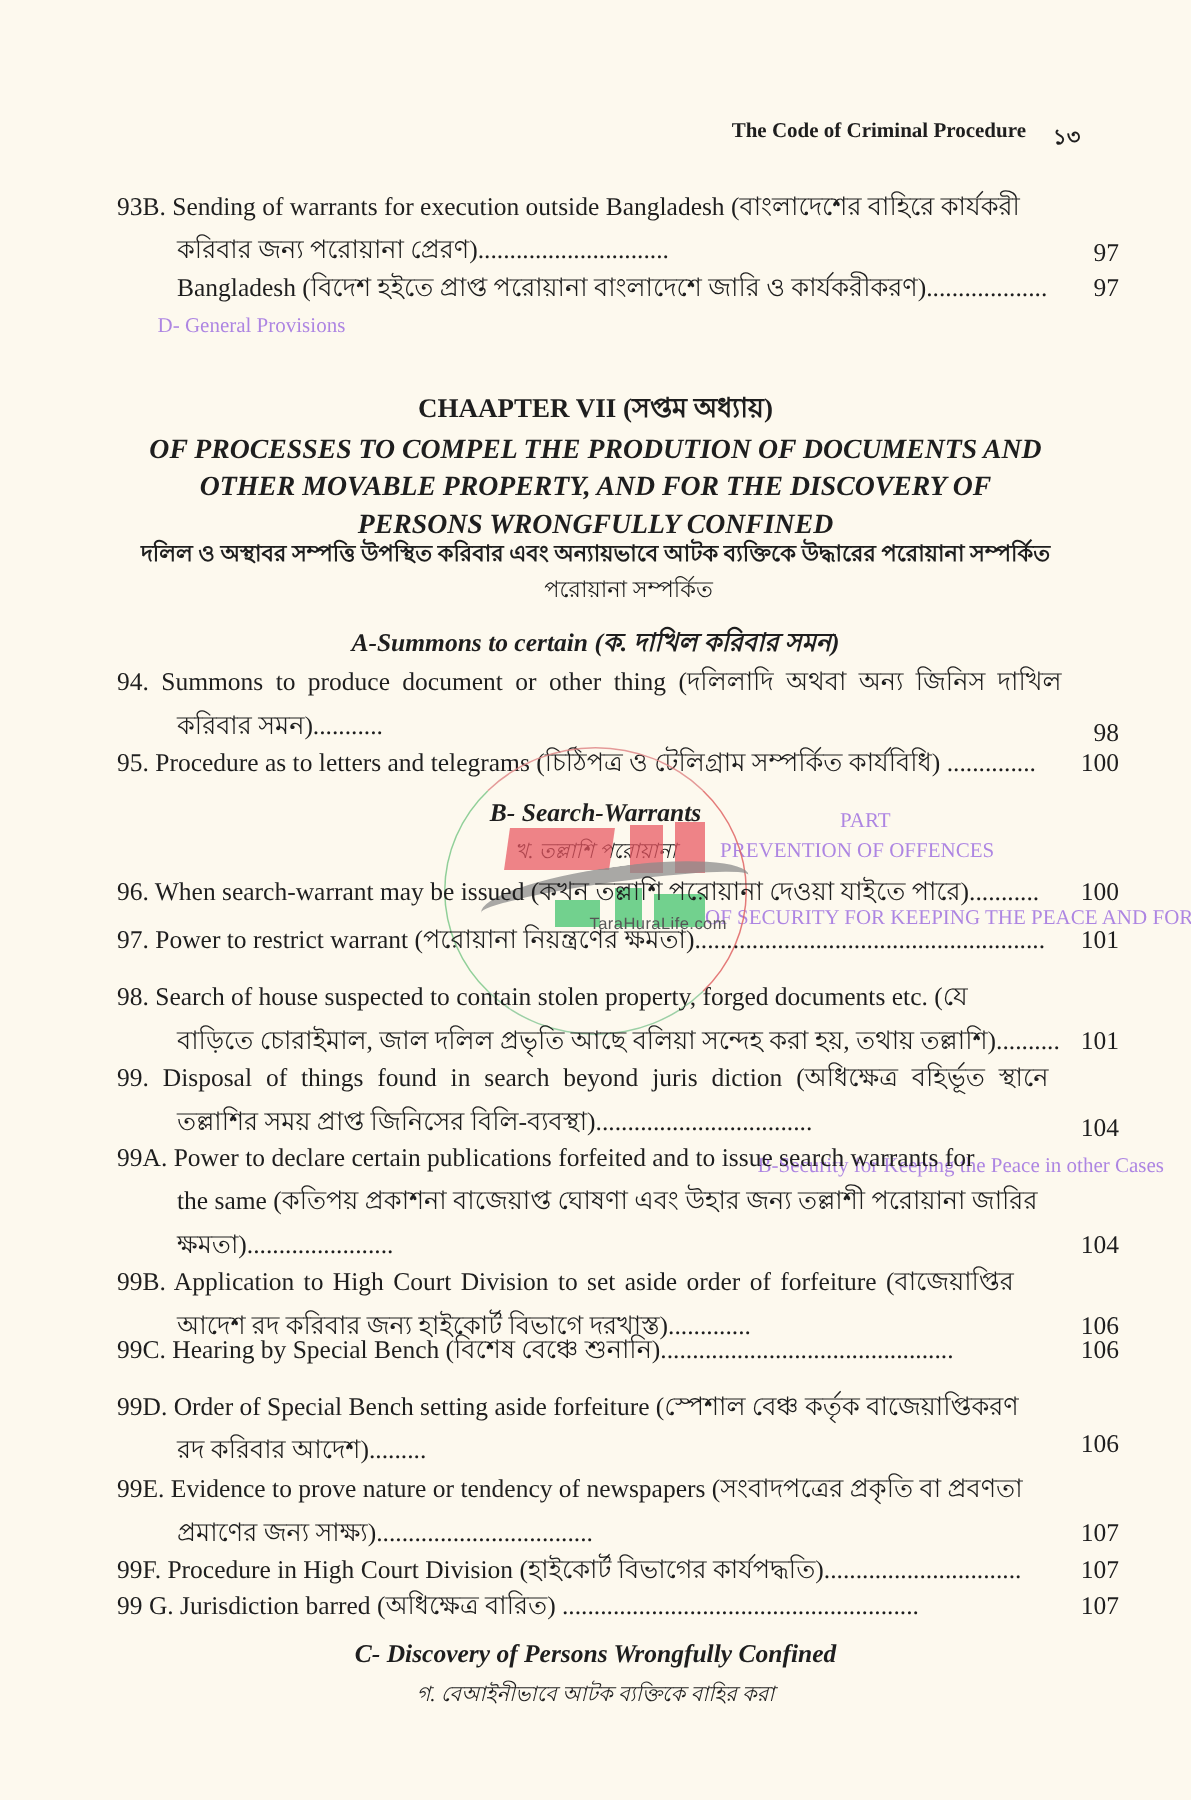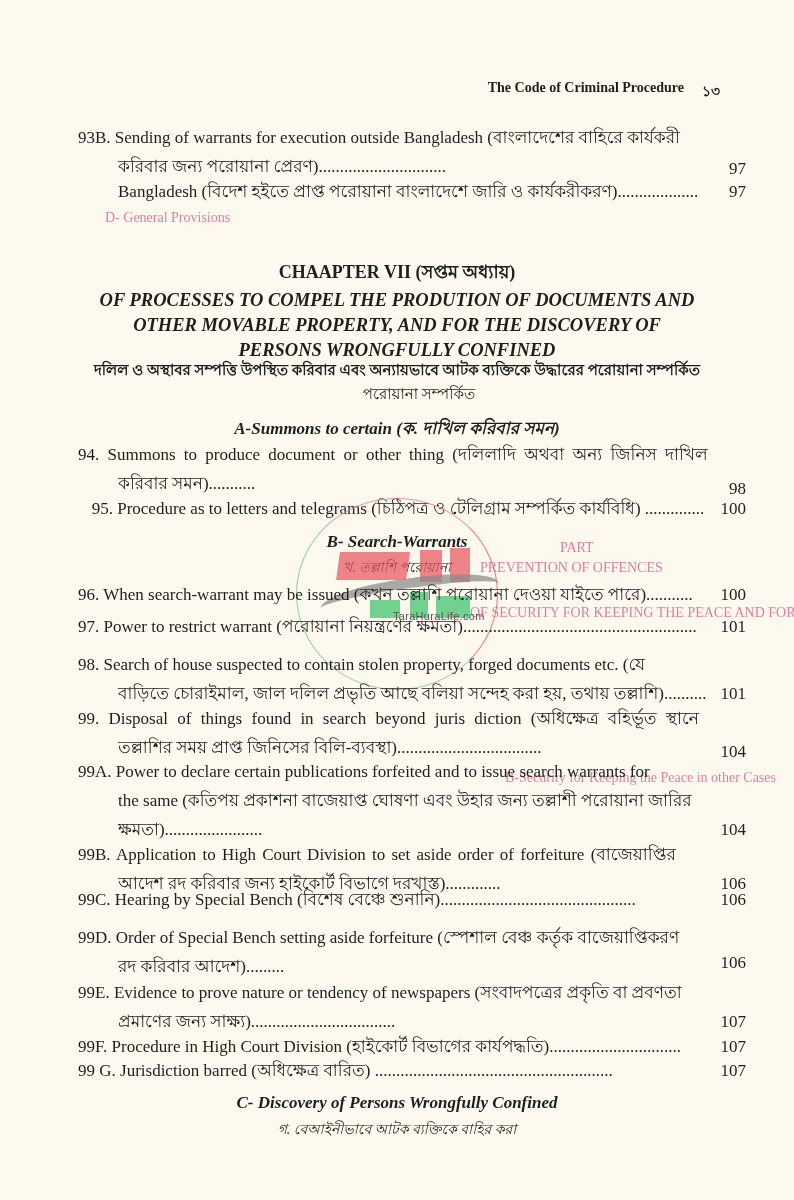--- a/index.html
+++ b/index.html
@@ -116,21 +116,21 @@
       left: 345px;
       top: 610px;
       font-family: Liberation Sans, sans-serif;
       font-size: 11px;
       color: #555;
       letter-spacing: 0.3px;
       margin-left: 48px;
     }
     .bleed {
       position: absolute;
-      color: #be185d;
+      color: #6d28d9;
       font-size: 14px;
       opacity: 0.55;
       white-space: nowrap;
       text-align: center;
     }
   </style>
 </head>
 <body>
 
 <div class="page">
@@ -175,21 +175,21 @@
   <div class="sub" style="top:415px;">A-Summons to certain (ক. দাখিল করিবার সমন)</div>
 
   <div class="entry" style="top:440px;">
     <span class="line" style="word-spacing:4px;">94. Summons to produce document or other thing (দলিলাদি অথবা অন্য জিনিস দাখিল</span>
     <span class="line indent">
       <span>করিবার সমন)...........</span>
       <span class="page-no" style="top:5px;">98</span>
     </span>
   </div>
 
-  <div class="entry" style="top:494px;text-align:center;">
+  <div class="entry" style="top:494px;">
     <span class="line">
       <span>95. Procedure as to letters and telegrams (চিঠিপত্র ও টেলিগ্রাম সম্পর্কিত কার্যবিধি) ..............</span>
       <span class="page-no" style="top:0;">100</span>
     </span>
   </div>
 
   <div class="sub" style="top:532px;">B- Search-Warrants</div>
   <div class="sub-bn" style="top:556px;">খ. তল্লাশি পরোয়ানা</div>
 
   <div class="watermark"></div>

